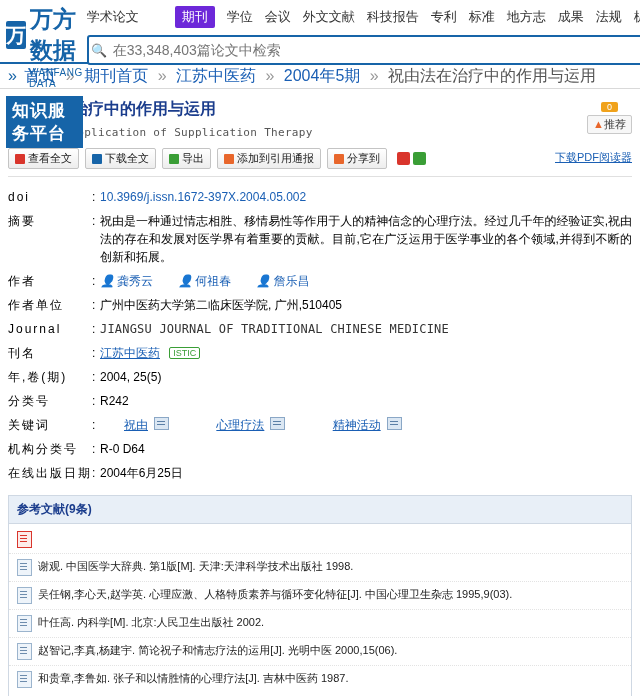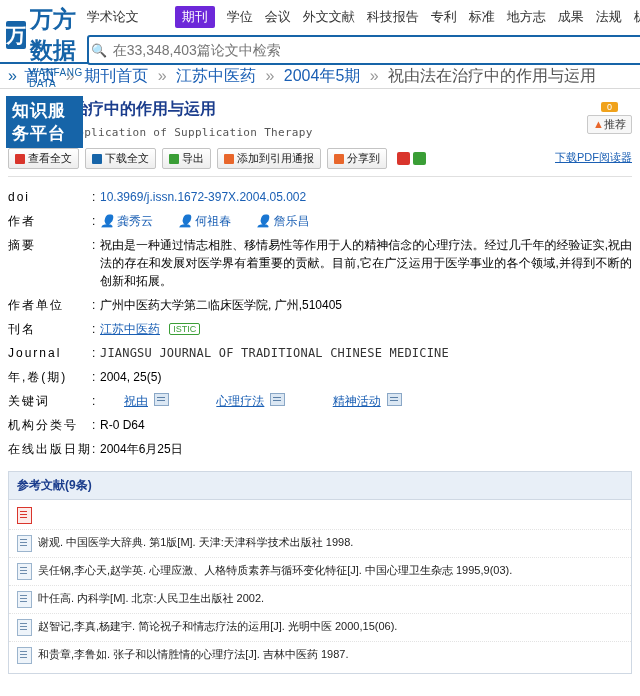--- a/index.html
+++ b/index.html
@@ -247,55 +247,60 @@
   </div>
 
   <table class="meta">
     <tbody>
         <tr>
       <td class="lbl">doi</td>
       <td class="colon">:</td>
       <td class="doi-val">10.3969/j.issn.1672-397X.2004.05.002</td>
     </tr>
     <tr>
+      <td class="lbl">摘要</td>
+      <td class="colon">:</td>
+      <td class="abs">祝由是一种通过情志相胜、移情易性等作用于人的精神信念的心理疗法。经过几千年的经验证实,祝由法的存在和发展对医学界有着重要的贡献。目前,它在广泛运用于医学事业的各个领域,并得到不断的创新和拓展。</td>
+    </tr>
+    <tr>
       <td class="lbl">作者</td>
       <td class="colon">:</td>
       <td class="authors">
         <span class="au"><i class="person">👤</i><span>龚秀云</span></span>
         <span class="au"><i class="person">👤</i><span>何祖春</span></span>
         <span class="au"><i class="person">👤</i><span>詹乐昌</span></span>
       </td>
     </tr>
     <tr>
-      <td class="lbl">摘要</td>
-      <td class="colon">:</td>
-      <td class="abs">祝由是一种通过情志相胜、移情易性等作用于人的精神信念的心理疗法。经过几千年的经验证实,祝由法的存在和发展对医学界有着重要的贡献。目前,它在广泛运用于医学事业的各个领域,并得到不断的创新和拓展。</td>
-    </tr>
-    <tr>
       <td class="lbl">作者单位</td>
       <td class="colon">:</td>
       <td>广州中医药大学第二临床医学院, 广州,510405</td>
+    </tr>
+    <tr>
+      <td class="lbl">Journal</td>
+      <td class="colon">:</td>
+      <td class="journal-en">JIANGSU JOURNAL OF TRADITIONAL CHINESE MEDICINE</td>
     </tr>
     <tr>
       <td class="lbl">刊名</td>
       <td class="colon">:</td>
       <td>
         <a class="jname" href="#">江苏中医药</a>
         <span class="istic">ISTIC</span>
       </td>
     </tr>
     <tr>
-      <td class="lbl">Journal</td>
-      <td class="colon">:</td>
-      <td class="journal-en">JIANGSU JOURNAL OF TRADITIONAL CHINESE MEDICINE</td>
-    </tr>
-    <tr>
       <td class="lbl">年,卷(期)</td>
       <td class="colon">:</td>
       <td>2004, 25(5)</td>
+    </tr>
+    <tr>
+      <td class="lbl">分类号</td>
+      <td class="colon">:</td>
+      <td>R242</td>
     </tr>
     <tr>
       <td class="lbl">关键词</td>
       <td class="colon">:</td>
       <td>
         <a class="kw" href="#">祝由</a><i class="kwic"></i>
         <a class="kw" href="#">心理疗法</a><i class="kwic"></i>
         <a class="kw" href="#">精神活动</a><i class="kwic"></i>
       </td>
     </tr>

